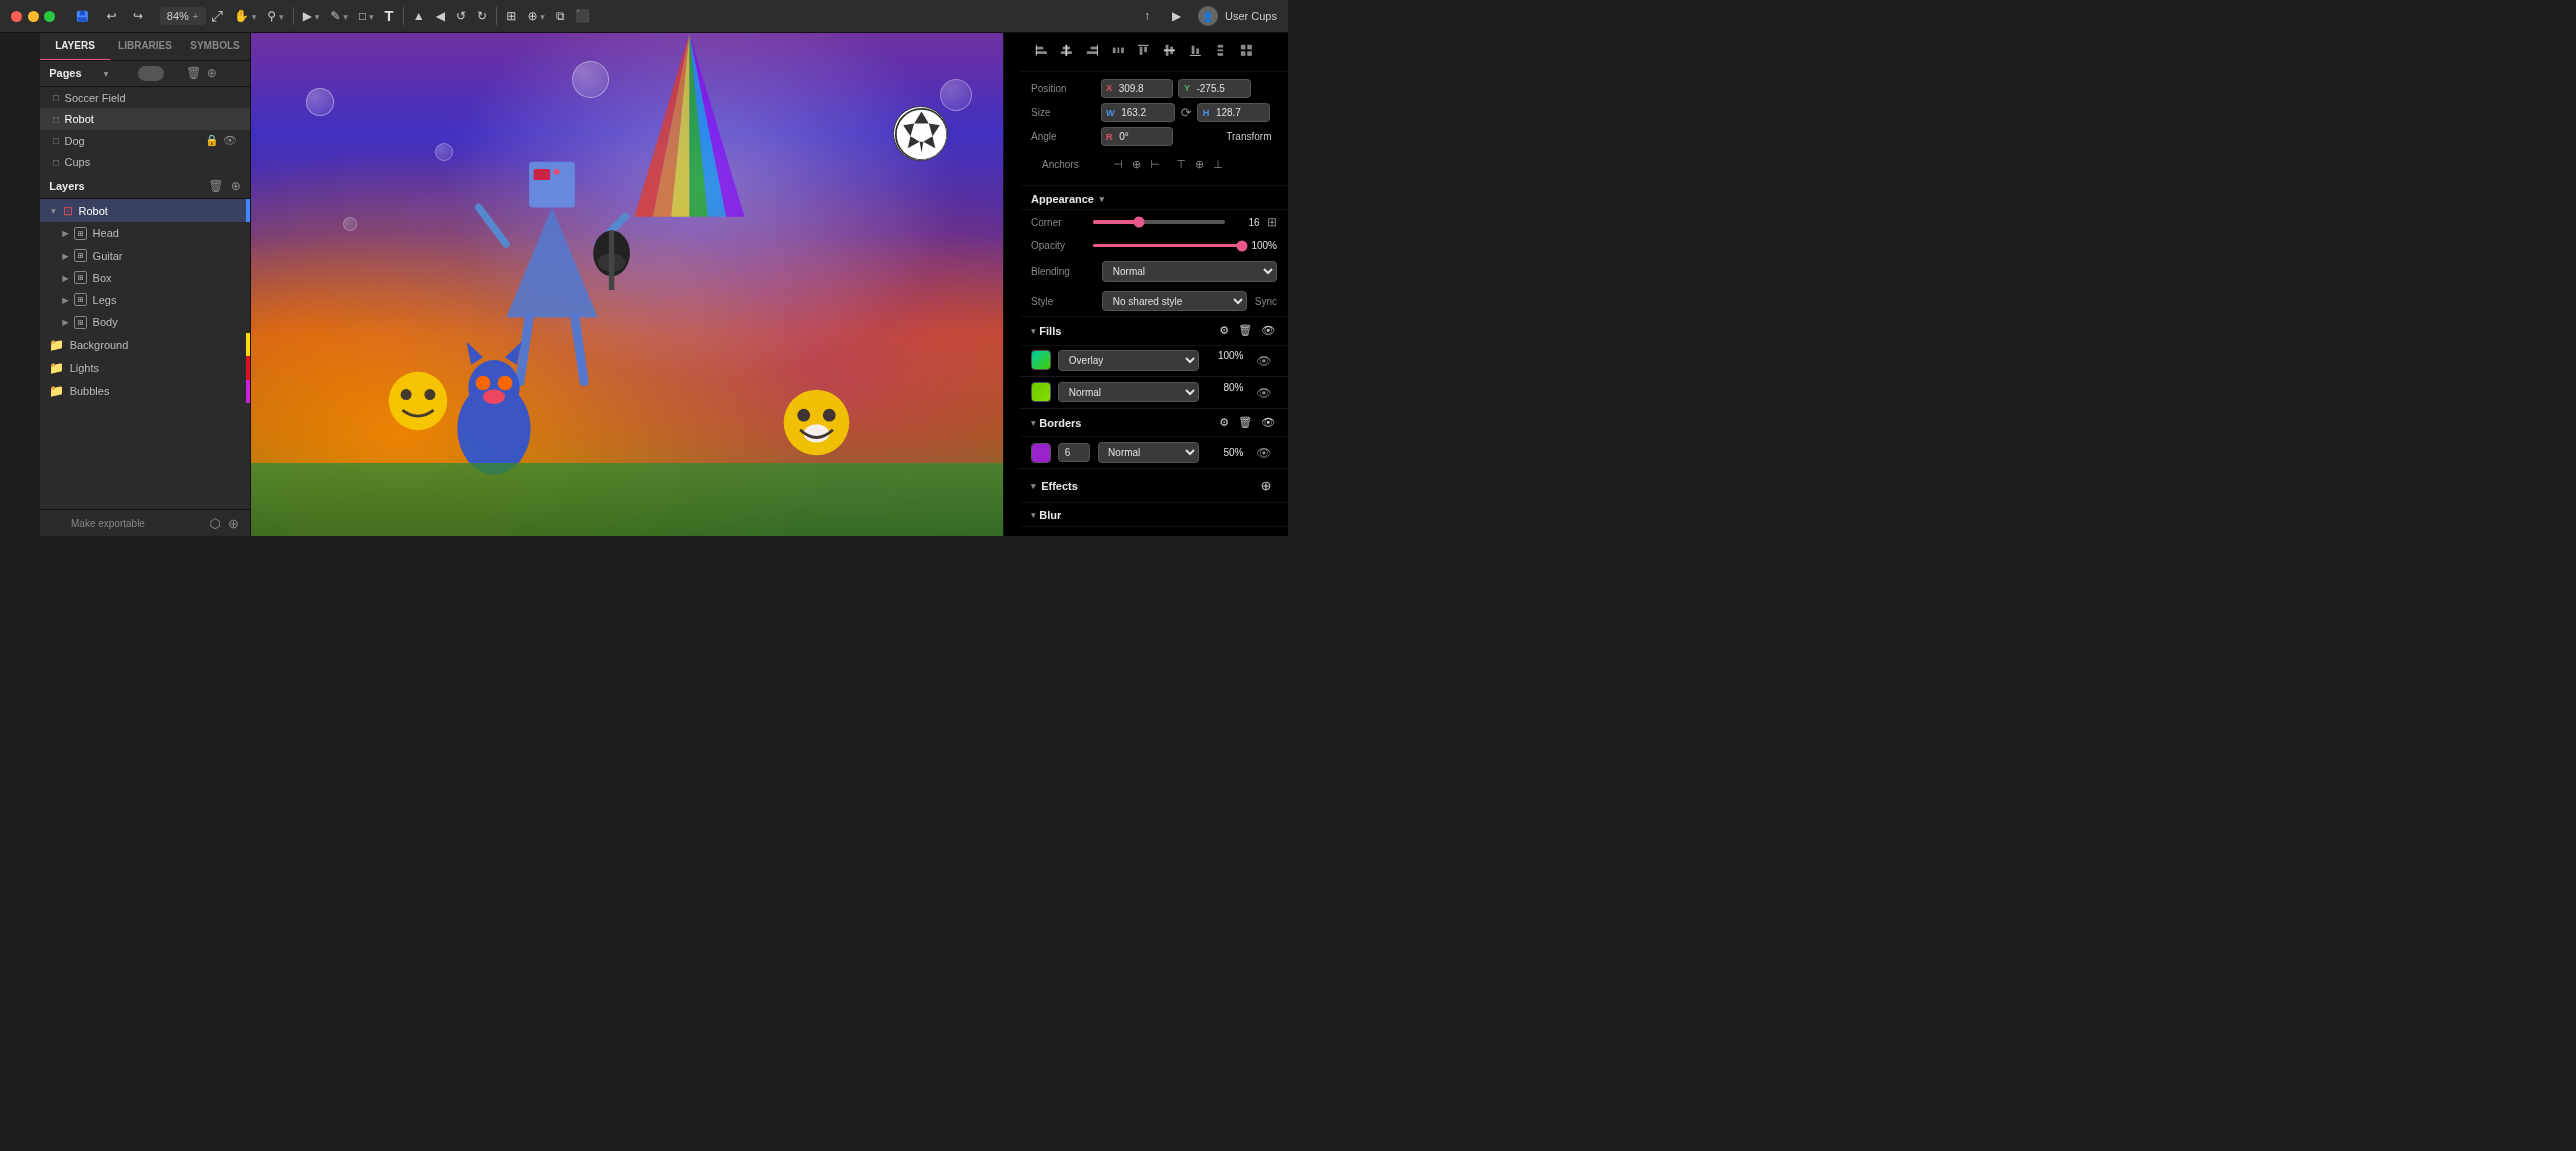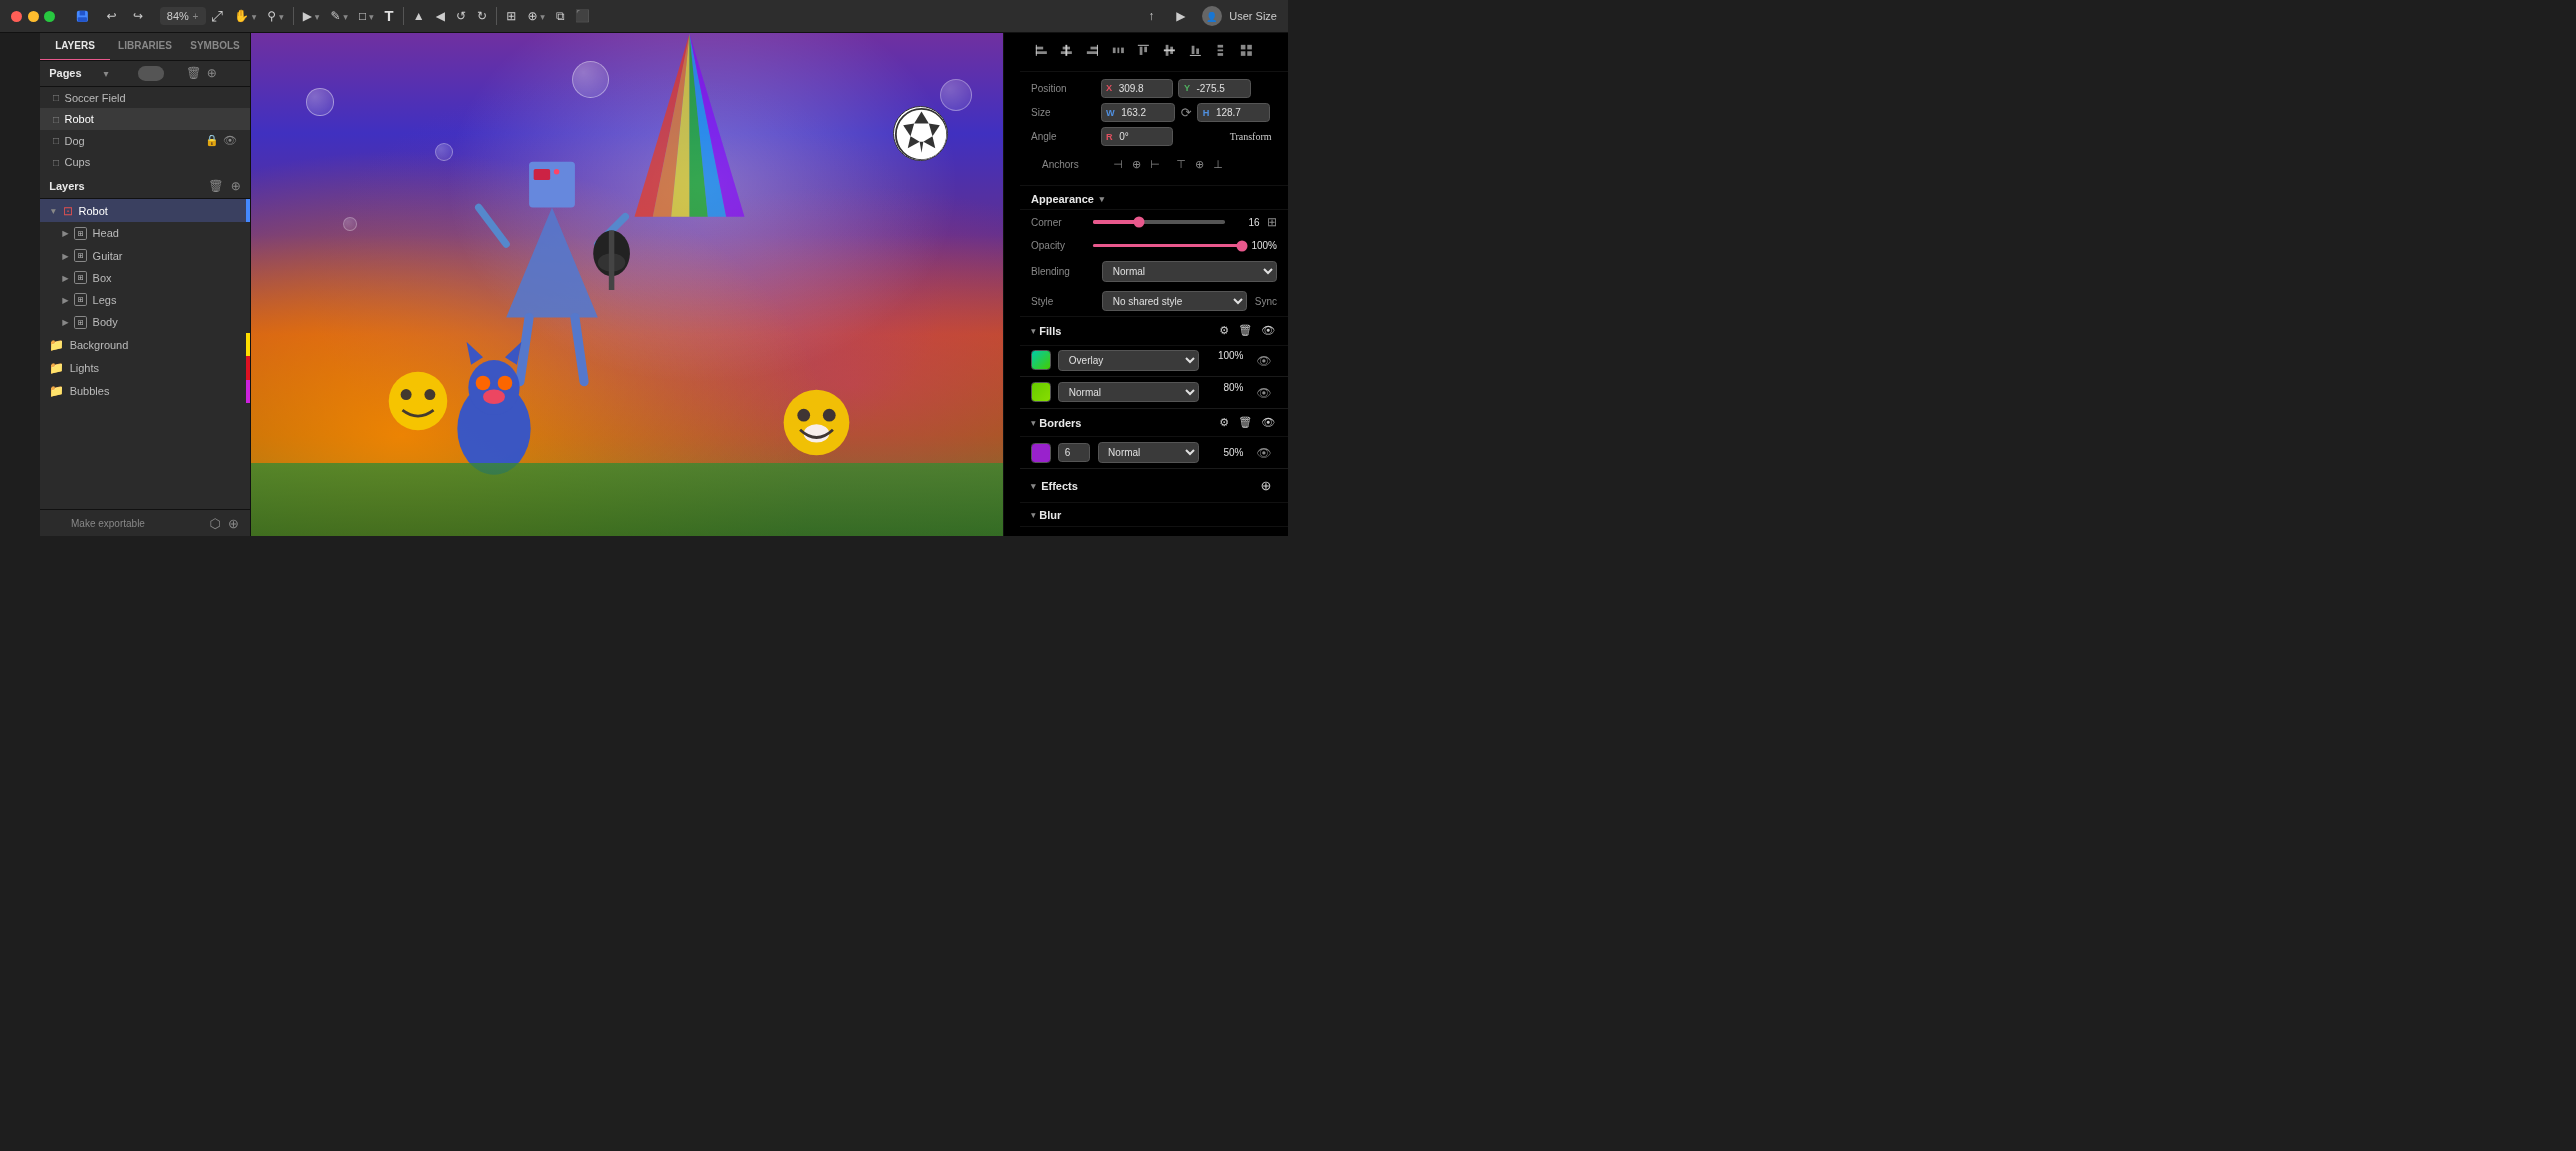--- a/index.html
+++ b/index.html
@@ -612,21 +612,21 @@
   <button class="toolbar-btn">⊞</button>
   <button class="toolbar-btn">⊕<span style="color:#888;font-size:9.2px;">▾</span></button>
   <button class="toolbar-btn">⧉</button>
   <button class="toolbar-btn">⬛</button>
 
   <div style="margin-left:auto;display:flex;align-items:center;gap:11px;">
     <button class="toolbar-btn">↑</button>
     <button class="toolbar-btn">▶</button>
     <div class="user-area">
       <div class="avatar">👤</div>
-      <span>User Size</span>
+      <span>User Cups</span>
     </div>
   </div>
 </div>
 
 <div class="main-layout">
 
   <div class="left-sidebar">
 
     <div class="sidebar-tabs">
       <div class="sidebar-tab active">LAYERS</div>
@@ -920,21 +920,21 @@
           <input class="prop-inner-input" value="128.7" style="">
         </div>
       </div>
 
       <div class="prop-row">
         <span class="prop-label">Angle</span>
         <div class="prop-input-prefix">
           <span class="prop-prefix prop-prefix-r">R</span>
           <input class="prop-inner-input" value="0°" style="">
         </div>
-        <button class="toolbar-btn" style="margin-left:auto;font-size:10px;color:#ccc;font-family:Liberation Serif, serif;">Transform</button>
+        <button class="toolbar-btn" style="margin-left:auto;font-size:10px;color:#ccc;">Transform</button>
       </div>
 
       <div class="anchors-row">
         <span class="prop-label">Anchors</span>
         <button class="anchor-btn">⊣</button>
         <button class="anchor-btn">⊕</button>
         <button class="anchor-btn">⊢</button>
         <button class="anchor-btn" style="margin-left:7.3px;">⊤</button>
         <button class="anchor-btn">⊕</button>
         <button class="anchor-btn">⊥</button>

